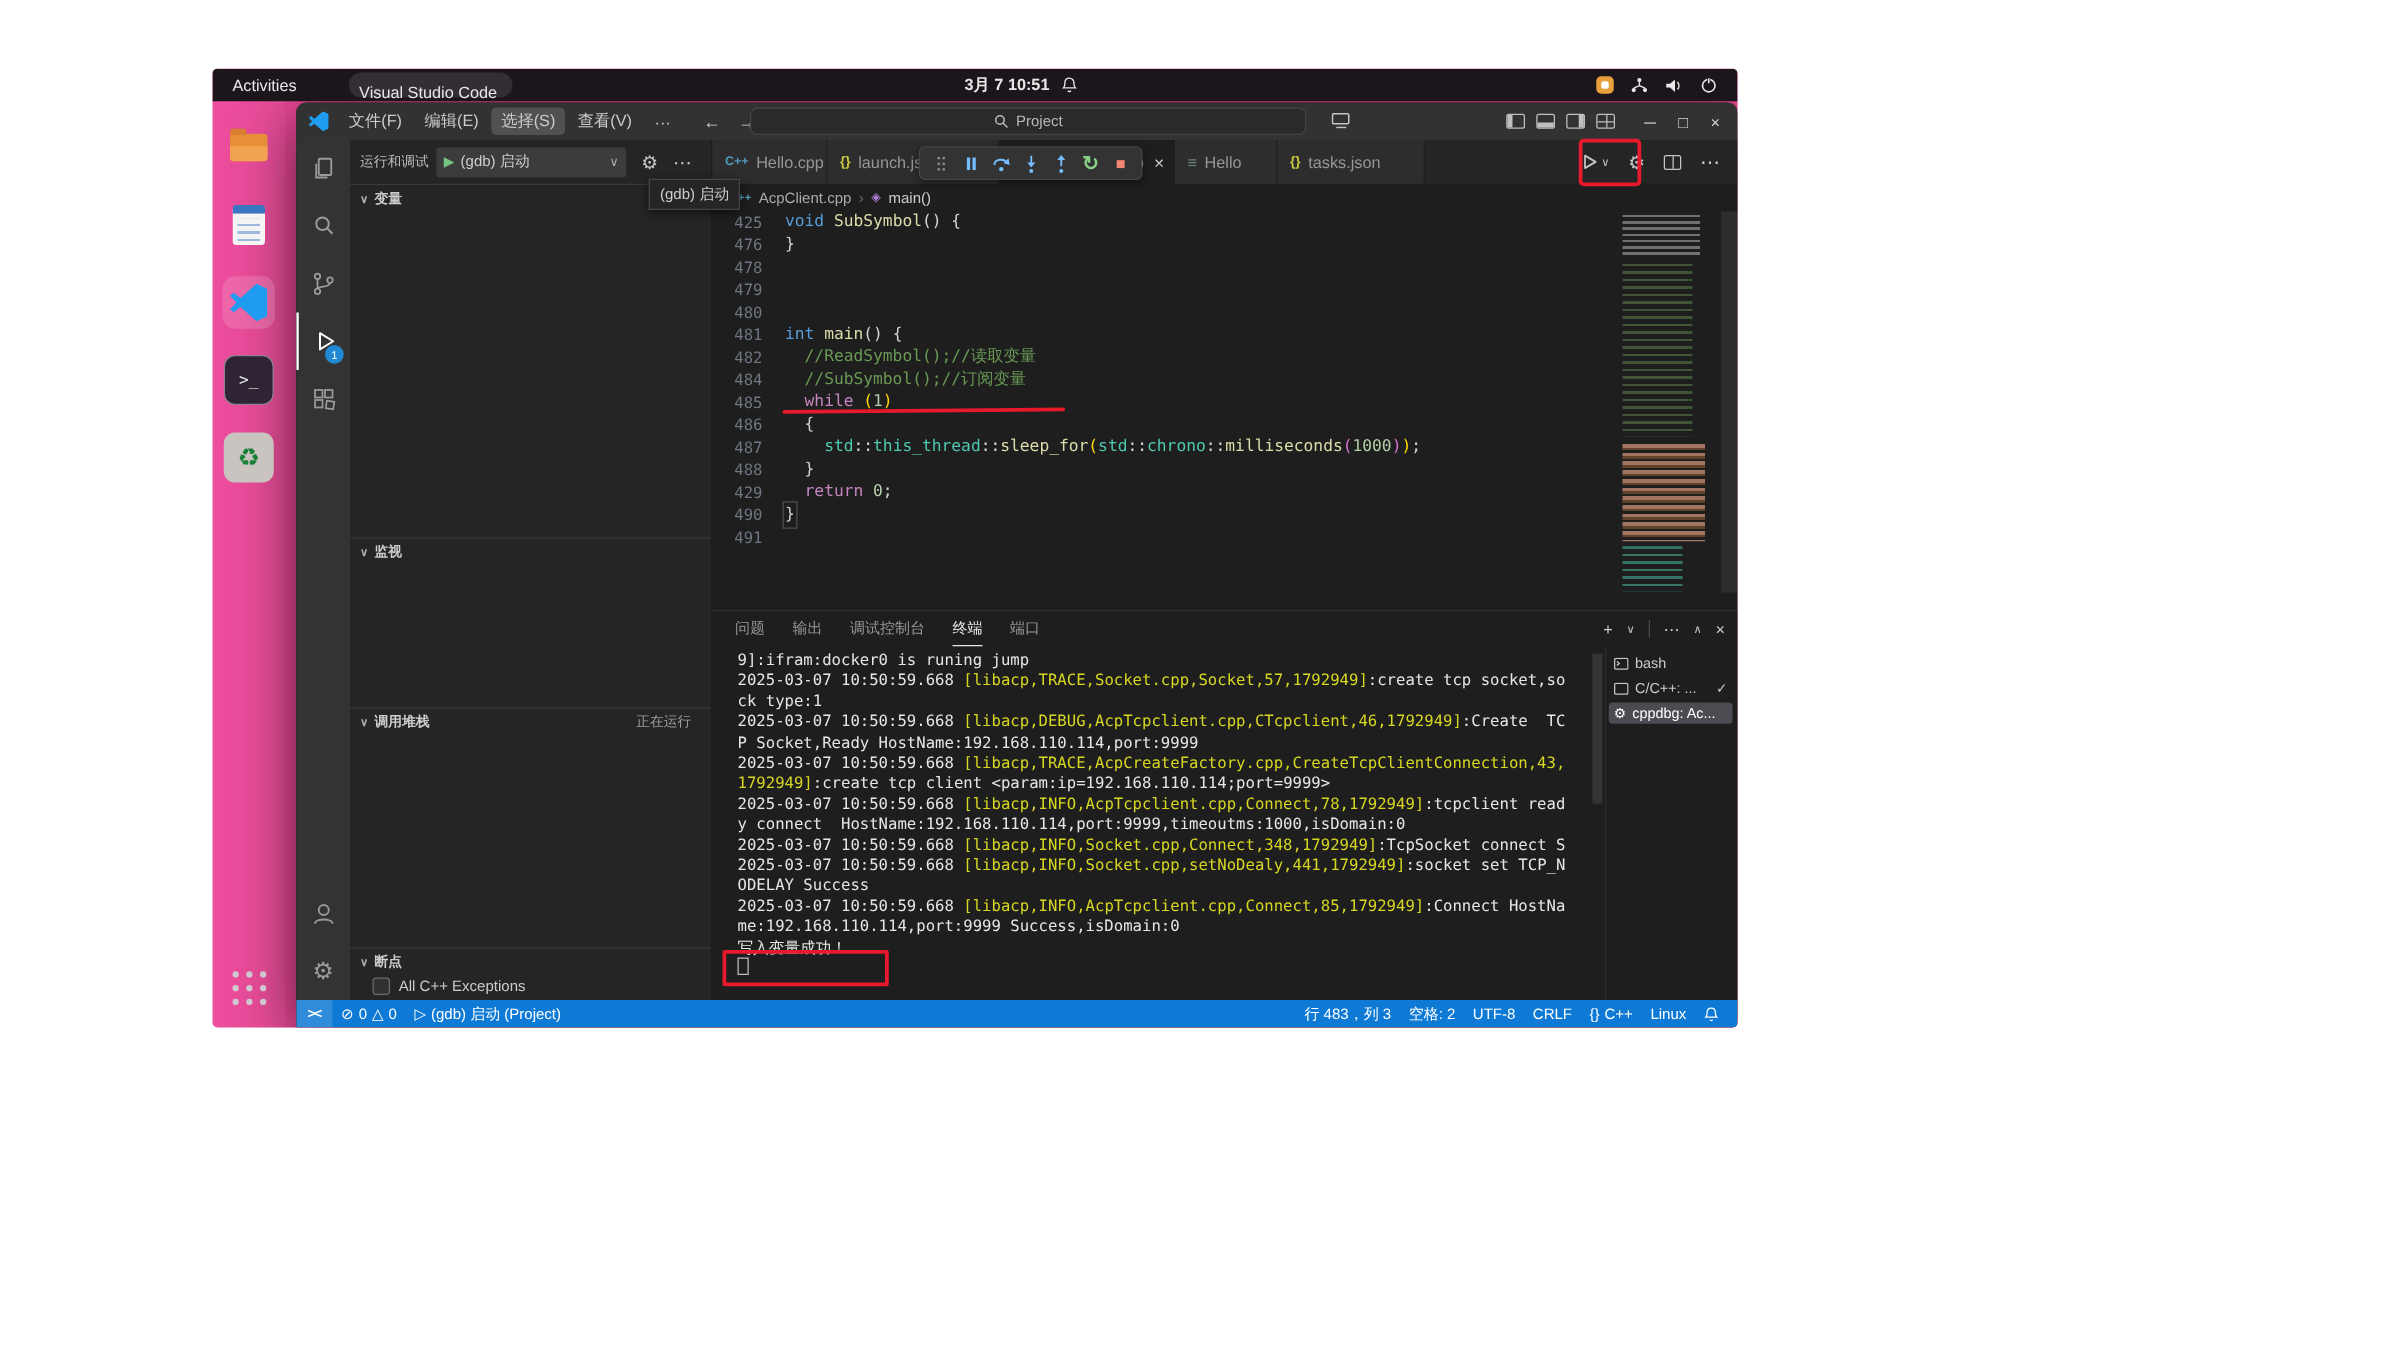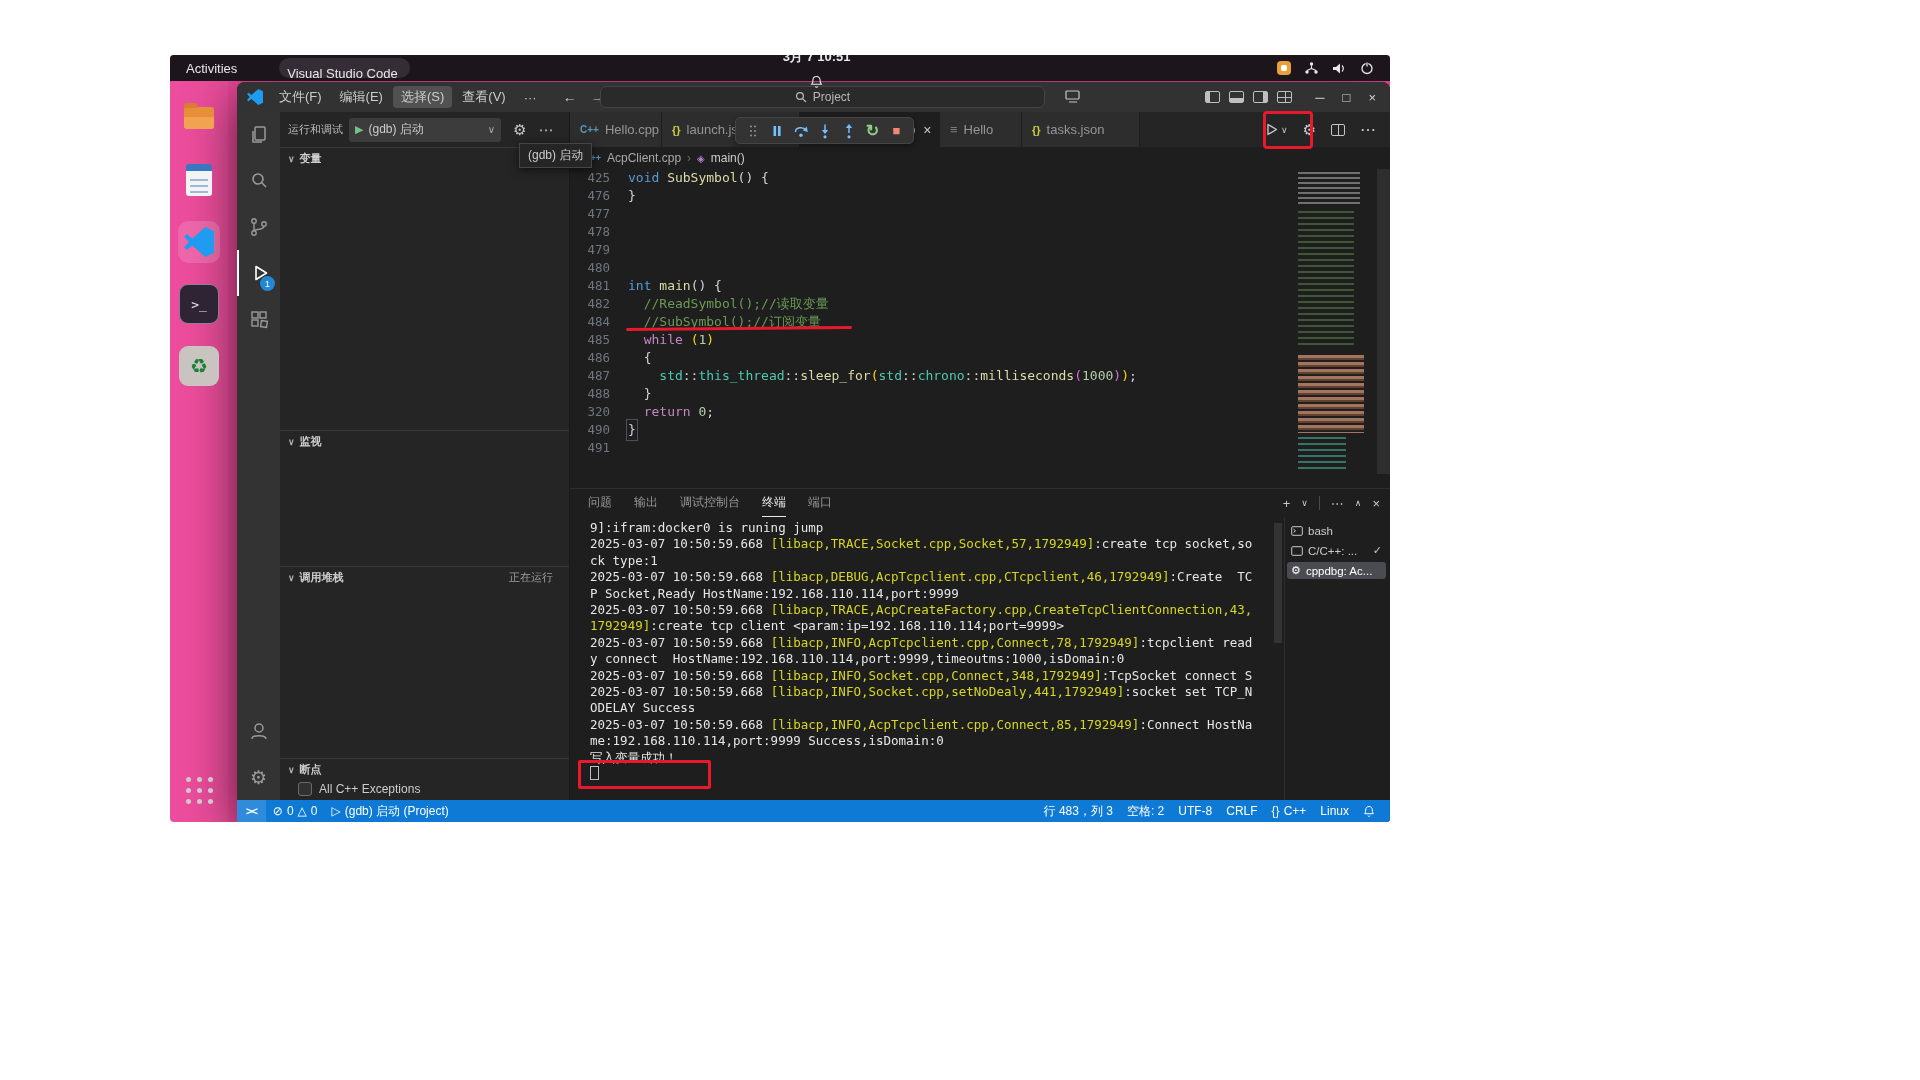--- a/index.html
+++ b/index.html
@@ -5,21 +5,21 @@
   * { margin:0; padding:0; box-sizing:border-box; }
   html,body { width:1920px; height:1080px; background:#ffffff; font-family:"Liberation Sans",sans-serif; overflow:hidden; }
 
   
   .desktop { position:absolute; left:170px; top:55px; width:1220px; height:767px; background:#ec4899; overflow:hidden; border-radius:4px; }
 
   
   .topbar { position:absolute; top:0; left:0; right:0; height:26px; background:#1c161c; display:flex; align-items:center; color:#e8e8e8; font-size:13px; z-index:5; }
   .activities { padding:0 16px; height:100%; display:flex; align-items:center; cursor:default; }
   .app-pill { background:#352d35; border-radius:13px; padding:2px 12px 2px 8px; display:flex; align-items:center; gap:6px; margin-left:26px; height:20px;flex-direction:column; }
-  .clockwrap { position:absolute; left:53%; transform:translateX(-50%); display:flex; align-items:center; gap:9px; font-weight:bold;flex-direction:column; }
+  .clockwrap { position:absolute; left:53%; transform:translateX(-50%); display:flex; align-items:center; gap:9px; font-weight:bold; }
   .tray { margin-left:auto; display:flex; align-items:center; gap:13px; padding-right:16px; }
   .orange-ind { width:14px; height:14px; border-radius:4px; background:#e8a13a; position:relative; }
   .orange-ind::after{ content:""; position:absolute; left:4px; top:4px; width:6px; height:6px; background:#fff; border-radius:2px;}
 
   .vsc-logo { background:#1f9cf0; clip-path:polygon(71% 0,100% 14%,100% 86%,71% 100%,28% 62%,10% 76%,0 68%,17% 50%,0 32%,10% 24%,28% 38%); }
   .vsc-logo.s12 { width:13px; height:13px; }
   .vsc-logo.s16 { width:16px; height:16px; }
   .vsc-logo.s30 { width:30px; height:30px; }
 
   
@@ -454,24 +454,20 @@
           <div>
               <div class="code-line">
                 <span class="gutter">425</span>
                 <span class="code-text"><span class="s-kw">void </span><span class="s-fn">SubSymbol</span><span class="s-pun">() {</span></span>
               </div>
               <div class="code-line">
                 <span class="gutter">476</span>
                 <span class="code-text"><span class="s-pun">}</span></span>
               </div>
               <div class="code-line">
-                <span class="gutter">477</span>
-                <span class="code-text"></span>
-              </div>
-              <div class="code-line">
                 <span class="gutter">478</span>
                 <span class="code-text"></span>
               </div>
               <div class="code-line">
                 <span class="gutter">479</span>
                 <span class="code-text"></span>
               </div>
               <div class="code-line">
                 <span class="gutter">480</span>
                 <span class="code-text"></span>
@@ -498,21 +494,21 @@
               </div>
               <div class="code-line">
                 <span class="gutter">487</span>
                 <span class="code-text"><span class="s-ty">    std</span><span class="s-pun">::</span><span class="s-ty">this_thread</span><span class="s-pun">::</span><span class="s-fn">sleep_for</span><span class="s-gold">(</span><span class="s-ty">std</span><span class="s-pun">::</span><span class="s-ty">chrono</span><span class="s-pun">::</span><span class="s-fn">milliseconds</span><span class="s-purp">(</span><span class="s-num">1000</span><span class="s-purp">)</span><span class="s-gold">)</span><span class="s-pun">;</span></span>
               </div>
               <div class="code-line">
                 <span class="gutter">488</span>
                 <span class="code-text"><span class="s-pun">  }</span></span>
               </div>
               <div class="code-line">
-                <span class="gutter">320</span>
+                <span class="gutter">429</span>
                 <span class="code-text"><span class="s-ctl">  return </span><span class="s-num">0</span><span class="s-pun">;</span></span>
               </div>
               <div class="code-line code-line-hl">
                 <span class="gutter">490</span>
                 <span class="code-text"><span class="s-pun">}</span></span>
               </div>
               <div class="code-line">
                 <span class="gutter">491</span>
                 <span class="code-text"></span>
               </div>

